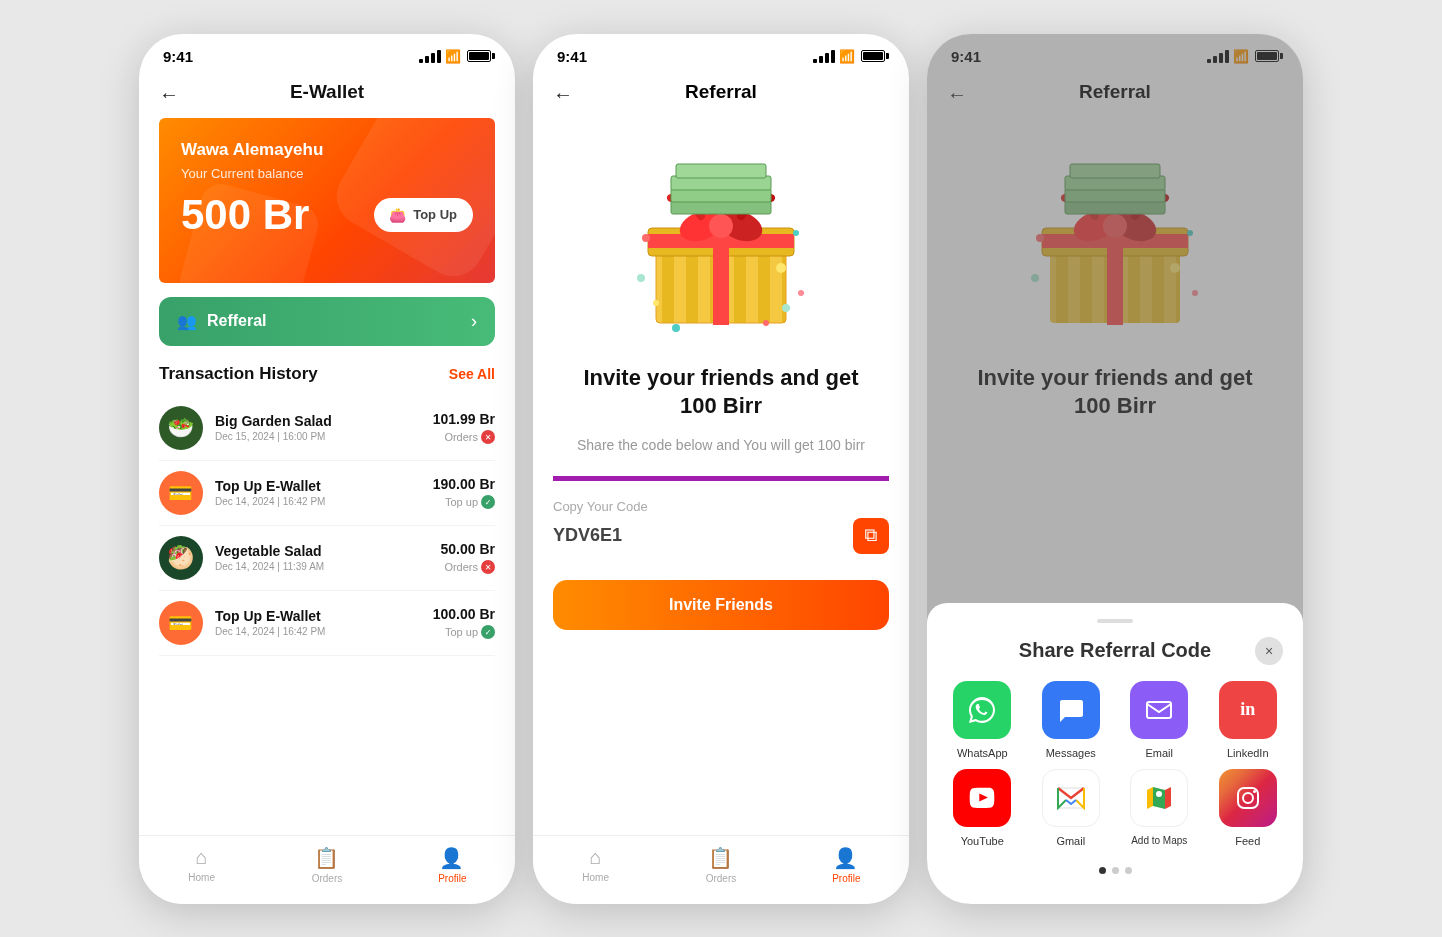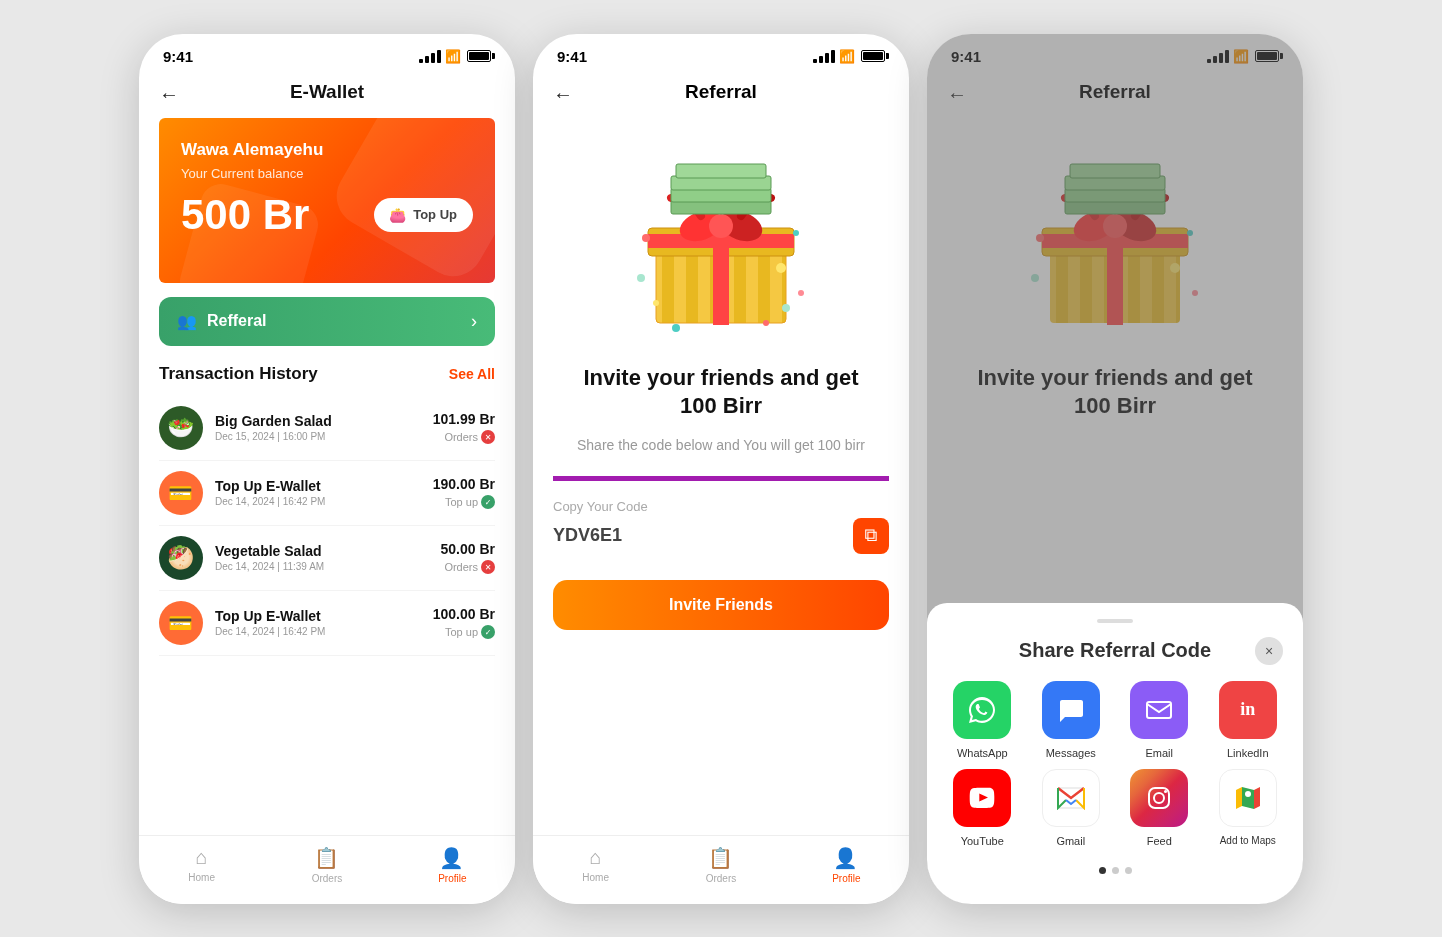--- a/index.html
+++ b/index.html
@@ -770,41 +770,41 @@
             <path d="M2 2l13 10L28 2" fill="none" stroke="#EA4335" stroke-width="2.5"></path>
             <path d="M2 2v20l8-8" fill="none" stroke="#34A853" stroke-width="2"></path>
             <path d="M28 2v20l-8-8" fill="none" stroke="#FBBC05" stroke-width="2"></path>
             <path d="M10 14l5 4 5-4" fill="none" stroke="#4285F4" stroke-width="2"></path>
           </svg>
         </div>
         <span class="share-icon-label">Gmail</span>
       </div>
 
       <div class="share-item">
-        <div class="share-icon-wrap feed-bg">
-          <svg width="28" height="28" viewBox="0 0 28 28">
-            <rect x="4" y="4" width="20" height="20" rx="6" fill="none" stroke="white" stroke-width="2"></rect>
-            <circle cx="14" cy="14" r="5" fill="none" stroke="white" stroke-width="2"></circle>
-            <circle cx="20.5" cy="7.5" r="1.5" fill="white"></circle>
-          </svg>
-        </div>
-        <span class="share-icon-label">Feed</span>
-      </div>
-
-      <div class="share-item">
         <div class="share-icon-wrap maps-bg">
           <svg width="30" height="30" viewBox="0 0 30 30">
             <path d="M9 4l12 3v19l-12-3V4z" fill="#34A853"></path>
             <path d="M3 7l6-3v19l-6 3V7z" fill="#FBBC05"></path>
             <path d="M21 7l6-3v19l-6 3V7z" fill="#EA4335"></path>
             <circle cx="15" cy="11" r="3" fill="white"></circle>
           </svg>
         </div>
         <span class="share-icon-label" style="font-size:10px;">Add to Maps</span>
       </div>
+
+      <div class="share-item">
+        <div class="share-icon-wrap feed-bg">
+          <svg width="28" height="28" viewBox="0 0 28 28">
+            <rect x="4" y="4" width="20" height="20" rx="6" fill="none" stroke="white" stroke-width="2"></rect>
+            <circle cx="14" cy="14" r="5" fill="none" stroke="white" stroke-width="2"></circle>
+            <circle cx="20.5" cy="7.5" r="1.5" fill="white"></circle>
+          </svg>
+        </div>
+        <span class="share-icon-label">Feed</span>
+      </div>
     </div>
 
     <div class="share-dots">
       <div class="share-dot"></div>
       <div class="share-dot inactive"></div>
       <div class="share-dot inactive"></div>
     </div>
   </div>
 </div>
 

